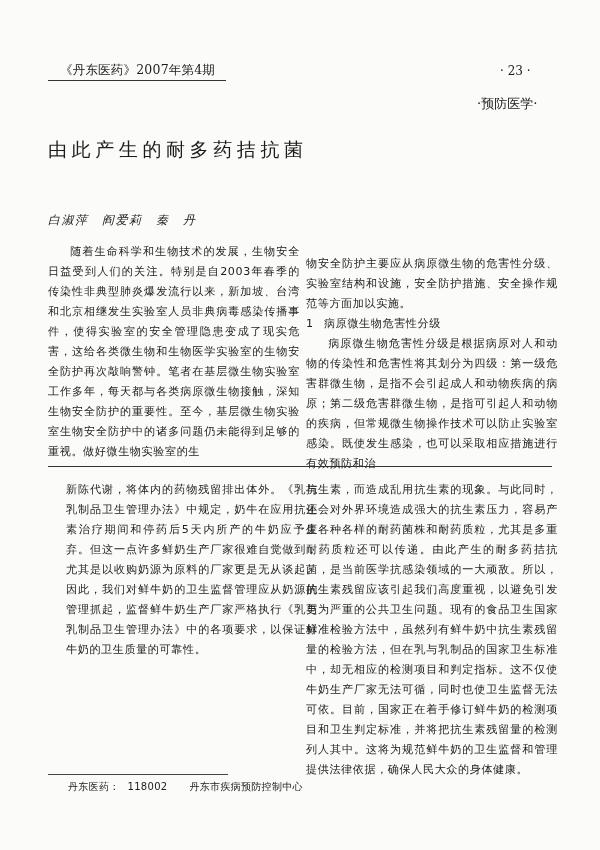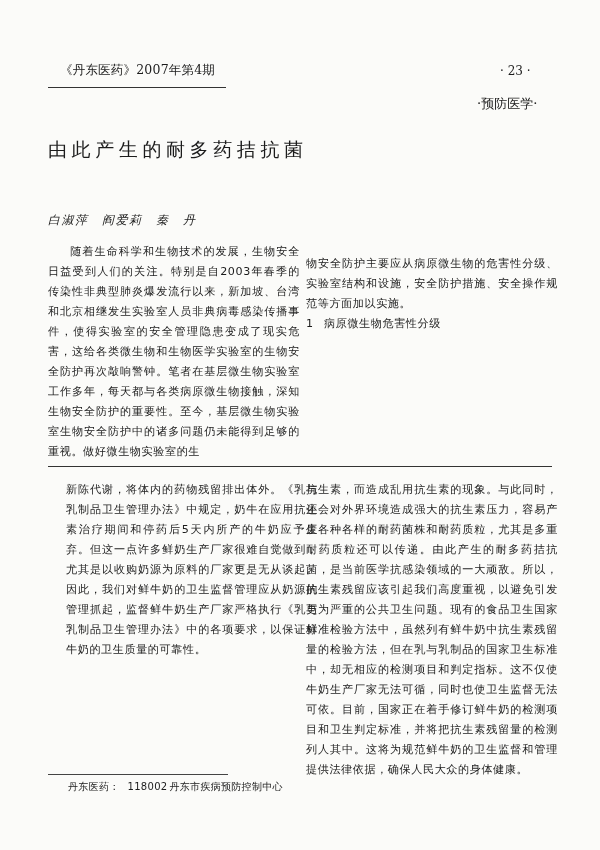--- a/index.html
+++ b/index.html
@@ -2,21 +2,21 @@
 <html><head>
   <meta charset="utf-8">
   <style>
     html, body { margin: 0; padding: 0; }
     body {
       width: 600px; height: 850px; background: #fbfbf9; position: relative; overflow: hidden;
       font-family: "DejaVu Serif", "Liberation Serif", serif; color: #1c1c1c;
     }
     .header-left {
       position: absolute; left: 48px; top: 62px; width: 178px;
-      font-size: 12.5px; letter-spacing: 0.2px; border-bottom: 1px solid #333; padding-bottom: 8px;
+      font-size: 12.5px; letter-spacing: 0.2px; border-bottom: 1px solid #333; padding-bottom: 1px;
       padding-left: 12px; box-sizing: border-box;
     }
     .page-num { position: absolute; left: 500px; top: 64px; font-size: 12px; }
     .section-tag { position: absolute; left: 477px; top: 95px; font-size: 13px; }
     .title {
       position: absolute; left: 48px; top: 136px; font-size: 19px; letter-spacing: 4.6px; line-height: 26px;
       font-family: "DejaVu Sans", "Liberation Sans", sans-serif; font-weight: normal; margin: 0;
     }
     .authors { position: absolute; left: 48px; top: 212px; font-size: 12px; letter-spacing: 1.5px; font-style: italic; }
     .col {
@@ -27,21 +27,21 @@
     .indent { text-indent: 2em; }
     .col-a1 { left: 48px; top: 242px; }
     .col-b1 { left: 306px; top: 254px; }
     .col-a2 { left: 48px; top: 480px; margin-left: 18px; }
     .col-b2 { left: 306px; top: 480px; }
     .heading { font-weight: normal; }
     .heading .num { display: inline-block; width: 18px; }
     .divider { position: absolute; left: 48px; top: 466px; width: 504px; height: 0; border-top: 1.5px solid #333; }
     .foot-rule { position: absolute; left: 48px; top: 774px; width: 180px; border-top: 1px solid #444; }
     .footnote { position: absolute; left: 68px; top: 780px; font-size: 10px; font-family: "DejaVu Sans", "Liberation Sans", sans-serif; letter-spacing: 0.3px; }
-    .footnote span + span { margin-left: 2px; }
+    .footnote span + span { margin-left: 22px; }
   </style>
 </head>
 <body>
 
 <div class="header-left">《丹东医药》2007年第4期</div>
 <div class="page-num">· 23 ·</div>
 <div class="section-tag">·预防医学·</div>
 
 <h1 class="title">
   <span>由此产生的耐多药拮抗菌</span><br>
@@ -49,20 +49,21 @@
 
 <div class="authors">白淑萍　阎爱莉　秦　丹</div>
 
 <div class="col col-a1">
   <p class="indent">随着生命科学和生物技术的发展，生物安全日益受到人们的关注。特别是自2003年春季的传染性非典型肺炎爆发流行以来，新加坡、台湾和北京相继发生实验室人员非典病毒感染传播事件，使得实验室的安全管理隐患变成了现实危害，这给各类微生物和生物医学实验室的生物安全防护再次敲响警钟。笔者在基层微生物实验室工作多年，每天都与各类病原微生物接触，深知生物安全防护的重要性。至今，基层微生物实验室生物安全防护中的诸多问题仍未能得到足够的重视。做好微生物实验室的生</p>
 </div>
 
 <div class="col col-b1">
   <p>物安全防护主要应从病原微生物的危害性分级、实验室结构和设施，安全防护措施、安全操作规范等方面加以实施。</p>
   <p class="heading"><span class="num">1</span><span>病原微生物危害性分级</span></p>
+  <p class="indent">病原微生物危害性分级是根据病原对人和动物的传染性和危害性将其划分为四级：第一级危害群微生物，是指不会引起成人和动物疾病的病原；第二级危害群微生物，是指可引起人和动物的疾病，但常规微生物操作技术可以防止实验室感染。既使发生感染，也可以采取相应措施进行有效预防和治</p>
 </div>
 
 <div class="divider"></div>
 
 <div class="col col-a2">
   <p>新陈代谢，将体内的药物残留排出体外。《乳与乳制品卫生管理办法》中规定，奶牛在应用抗生素治疗期间和停药后5天内所产的牛奶应予废弃。但这一点许多鲜奶生产厂家很难自觉做到，尤其是以收购奶源为原料的厂家更是无从谈起。因此，我们对鲜牛奶的卫生监督管理应从奶源的管理抓起，监督鲜牛奶生产厂家严格执行《乳与乳制品卫生管理办法》中的各项要求，以保证鲜牛奶的卫生质量的可靠性。</p>
 </div>
 
 <div class="col col-b2">
   <p>抗生素，而造成乱用抗生素的现象。与此同时，还会对外界环境造成强大的抗生素压力，容易产生各种各样的耐药菌株和耐药质粒，尤其是多重耐药质粒还可以传递。由此产生的耐多药拮抗菌，是当前医学抗感染领域的一大顽敌。所以，抗生素残留应该引起我们高度重视，以避免引发更为严重的公共卫生问题。现有的食品卫生国家标准检验方法中，虽然列有鲜牛奶中抗生素残留量的检验方法，但在乳与乳制品的国家卫生标准中，却无相应的检测项目和判定指标。这不仅使牛奶生产厂家无法可循，同时也使卫生监督无法可依。目前，国家正在着手修订鲜牛奶的检测项目和卫生判定标准，并将把抗生素残留量的检测列人其中。这将为规范鲜牛奶的卫生监督和管理提供法律依据，确保人民大众的身体健康。</p>

